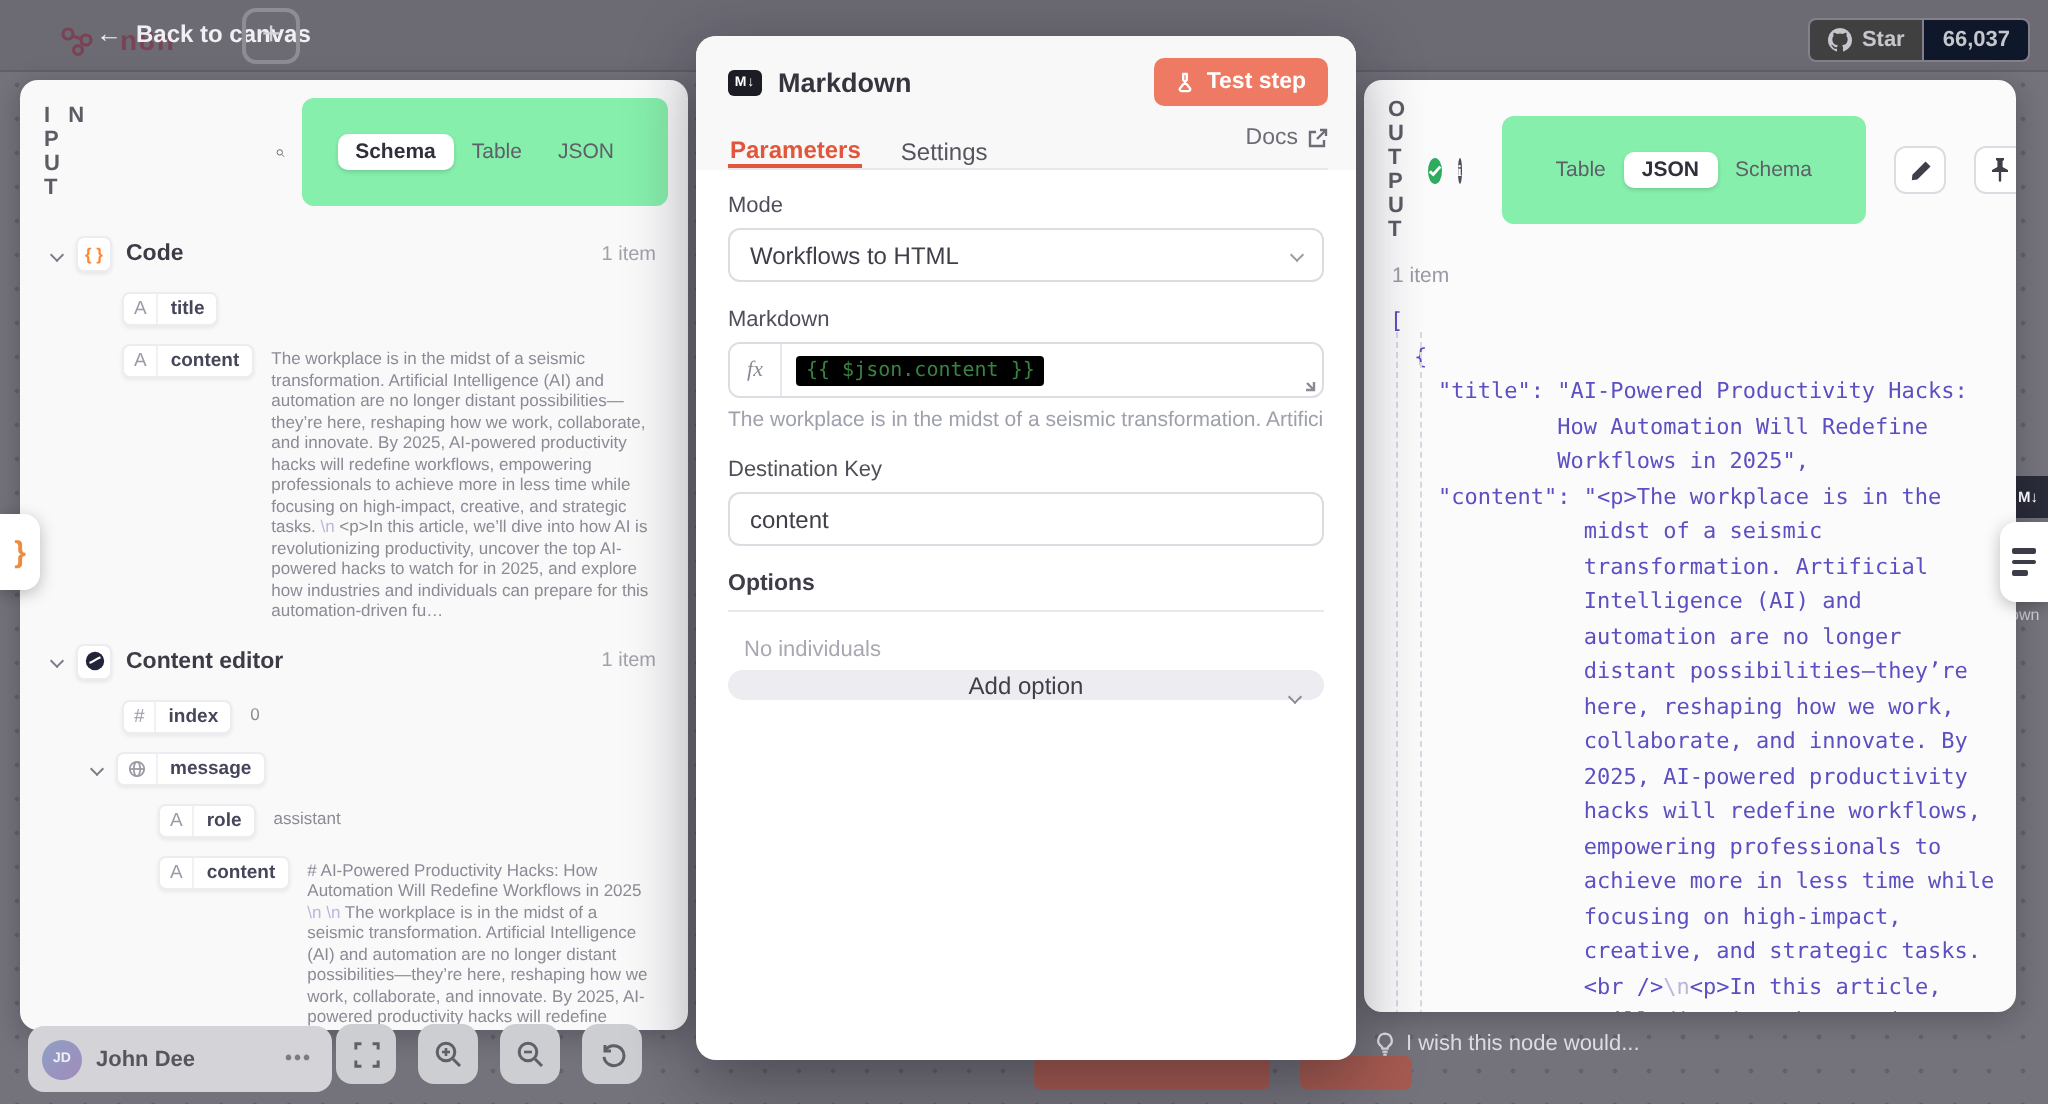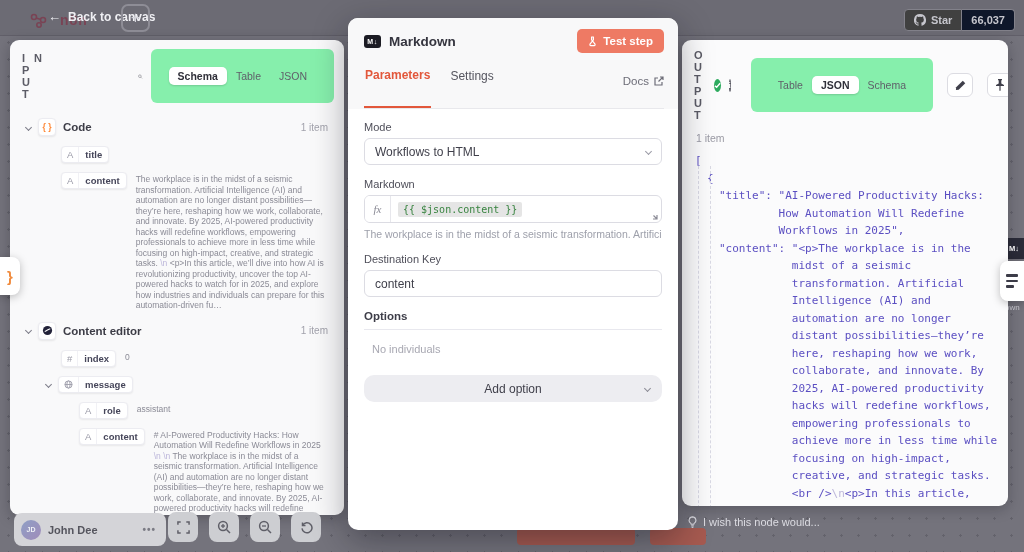--- a/index.html
+++ b/index.html
@@ -52,41 +52,41 @@
   #modal { left:348px; top:18px; width:330px; height:512px; background:#fff; border-radius:10px;
     box-shadow:0 10px 34px rgba(15,15,25,.4); z-index:10; position:absolute; overflow:hidden; }
   .mhead { background:#f8f8f9; padding:11px 14px 0 16px; }
   .mtitle-row { display:flex; align-items:center; gap:8px; }
   .md-badge { width:17px; height:13px; background:#1c1c24; color:#fff; border-radius:3px; font-size:7px; font-weight:bold;
     display:flex; align-items:center; justify-content:center; letter-spacing:.5px; }
   .mtitle { font-size:13.5px; font-weight:bold; color:#35353f; }
   .test-btn { margin-left:auto; background:#ee7a64; color:#fff; font-size:11.5px; font-weight:bold; border:none;
     border-radius:5px; padding:6px 11px; display:flex; gap:6px; align-items:center; cursor:pointer; }
   .mtabs { display:flex; align-items:center; gap:18px; margin-top:9px; border-bottom:1px solid #e8e8ec; padding-bottom:0; }
-  .mtab { font-size:12px; color:#55555f; padding:6px 1px 24px; cursor:pointer;text-align:center; }
+  .mtab { font-size:12px; color:#55555f; padding:6px 1px 0; cursor:pointer;text-align:center; }
   .mtab.active { color:#e2573b; font-weight:bold; border-bottom:2px solid #e2573b; }
   .docs { margin-left:auto; font-size:11.5px; color:#6d6d78; display:flex; gap:5px; align-items:center; padding-bottom:8px; cursor:pointer; }
   .mbody { padding:12px 16px; }
   .flabel { font-size:11px; color:#4f4f5a; margin-bottom:5px; }
   .select { height:27px; border:1px solid #dcdce3; border-radius:6px; display:flex; align-items:center;
     padding:0 10px; font-size:12px; color:#3f3f4a; background:#fff; cursor:pointer; }
   .select .cv { margin-left:auto; border-color:#9a9aa6; }
   .exprwrap { border:1px solid #dcdce3; border-radius:6px; display:flex; position:relative; height:28px; overflow:hidden; }
   .fxcell { width:26px; border-right:1px solid #e7e7ec; display:flex; align-items:center; justify-content:center;
     font-family:"Liberation Serif", serif; font-style:italic; font-size:11px; color:#8a8a95; background:#fff; }
   .codecell { flex:1; display:flex; align-items:center; padding:0 7px; }
-  .expr { background:#e5e5e5; color:#37833f; font-family:"DejaVu Sans Mono", monospace; font-size:10px; padding:2px 5px; border-radius:2px; }
+  .expr { background:#000000; color:#37833f; font-family:"DejaVu Sans Mono", monospace; font-size:10px; padding:2px 5px; border-radius:2px; }
   .expand { position:absolute; right:3px; bottom:2px; color:#8b8b96; }
   .preview { font-size:10.5px; color:#9ea0ab; margin-top:5px; white-space:nowrap; overflow:hidden; }
   .input { height:27px; border:1px solid #dcdce3; border-radius:6px; display:flex; align-items:center;
     padding:0 10px; font-size:12px; color:#3f3f4a; }
   .sep12 { height:13px; }
   .opt-label { font-size:11.5px; font-weight:bold; color:#3d3d48; padding-bottom:7px; border-bottom:1px solid #e8e8ee; }
   .noprops { font-size:11px; color:#a8a8b2; margin:13px 0 0 8px; }
-  .addopt { margin-top:20px; height:27px; background:#ededf1; border-radius:10px; position:relative;
+  .addopt { margin-top:4px; height:15px; background:#ededf1; border-radius:10px; position:relative;
     display:flex; align-items:center; justify-content:center; font-size:12px; color:#3f3f4a; cursor:pointer; }
   .addopt .cv { position:absolute; right:12px; top:11px; border-color:#8b8b96; }
 
   
   #output-panel { left:682px; top:40px; width:326px; height:466px; background:#fbfbfc; }
   .sqbtn { width:26px; height:24px; background:#fff; border:1px solid #dcdce2; border-radius:6px;
     display:flex; align-items:center; justify-content:center; margin-left:6px; cursor:pointer; flex:none; }
   .items-line { font-size:10.5px; color:#9a9aa4; padding:4px 0 2px 14px; }
   .jsonwrap { position:relative; padding:6px 6px 0 13px; font-family:"DejaVu Sans Mono", monospace;
     font-size:11px; line-height:17.5px; color:#5b4fc2; }

